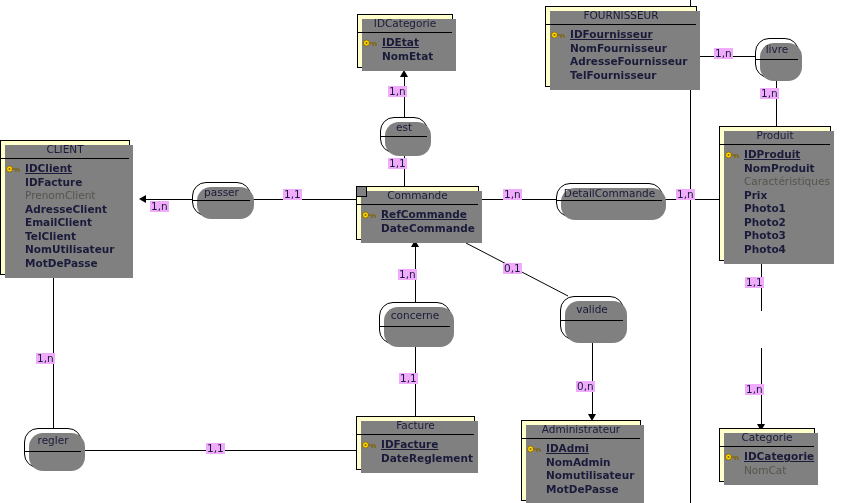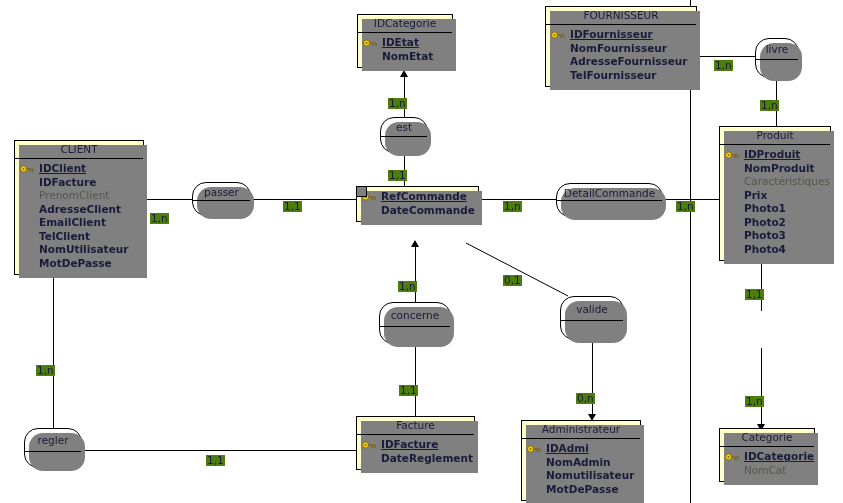--- a/index.html
+++ b/index.html
@@ -29,21 +29,21 @@
        background:#808080;border-radius:14px;z-index:-1;}
   .rel .rlabel{font-size:10.5px;color:#1a1a3a;text-align:center;
        line-height:12px;white-space:nowrap;}
   .rel .rdiv{position:absolute;left:0;right:0;border-top:1.3px solid #000;}
 
   
   .ln{position:absolute;background:#000;z-index:2;}
   .lnh{height:1px;}
   .lnv{width:1px;}
   .card{position:absolute;font-size:10.5px;color:#1a1a3a;z-index:7;
-        background:#4d7c0f;padding:0 1px;line-height:11px;white-space:nowrap;margin-top:12px;}
+        background:#f0abfc;padding:0 1px;line-height:11px;white-space:nowrap;}
   .arrow{position:absolute;width:0;height:0;z-index:5;}
   .arrow.up{border-left:4.5px solid transparent;border-right:4.5px solid transparent;
         border-bottom:7px solid #000;}
   .arrow.down{border-left:4.5px solid transparent;border-right:4.5px solid transparent;
         border-top:7px solid #000;}
   .arrow.left{border-top:4.5px solid transparent;border-bottom:4.5px solid transparent;
         border-right:7px solid #000;}
   .selhandle{position:absolute;width:9px;height:9px;background:#808080;
         border:1px solid #000;z-index:9;}
   svg.diag{position:absolute;left:0;top:0;width:843px;height:503px;
@@ -139,21 +139,21 @@
             <path d="M6 4 H13 M10 4 L10 7 M13 4 L13 7" stroke="#806000" stroke-width="1.2" fill="none"></path>
           </svg>
         <span>IDFournisseur</span>
       </div>
       <div class="attr"><span>NomFournisseur</span></div>
       <div class="attr"><span>AdresseFournisseur</span></div>
       <div class="attr"><span>TelFournisseur</span></div>
     </div>
   </div>
 
-  <div class="entity" style="left:14px;top:140px;width:130px;">
+  <div class="entity" style="left:0;top:140px;width:130px;">
     <div class="shadow"></div>
     <div class="etitle">CLIENT</div>
     <div class="attrs">
       <div class="attr pk">
         <svg class="keyicon" viewBox="0 0 15 8">
             <circle cx="3.5" cy="4" r="3" fill="#ffd700" stroke="#806000" stroke-width="0.8"></circle>
             <circle cx="3.5" cy="4" r="1" fill="#806000"></circle>
             <path d="M6 4 H13 M10 4 L10 7 M13 4 L13 7" stroke="#806000" stroke-width="1.2" fill="none"></path>
           </svg>
         <span>IDClient</span>
@@ -164,20 +164,21 @@
       <div class="attr"><span>EmailClient</span></div>
       <div class="attr"><span>TelClient</span></div>
       <div class="attr"><span>NomUtilisateur</span></div>
       <div class="attr"><span>MotDePasse</span></div>
     </div>
   </div>
 
   <div class="entity" style="left:356px;top:186px;width:123px;">
     <div class="shadow"></div>
     <div class="selhandle" style="left:-1px;top:-1px;"></div>
+    <div class="etitle">Commande</div>
     <div class="attrs">
       <div class="attr pk">
         <svg class="keyicon" viewBox="0 0 15 8">
             <circle cx="3.5" cy="4" r="3" fill="#ffd700" stroke="#806000" stroke-width="0.8"></circle>
             <circle cx="3.5" cy="4" r="1" fill="#806000"></circle>
             <path d="M6 4 H13 M10 4 L10 7 M13 4 L13 7" stroke="#806000" stroke-width="1.2" fill="none"></path>
           </svg>
         <span>RefCommande</span>
       </div>
       <div class="attr"><span>DateCommande</span></div>

